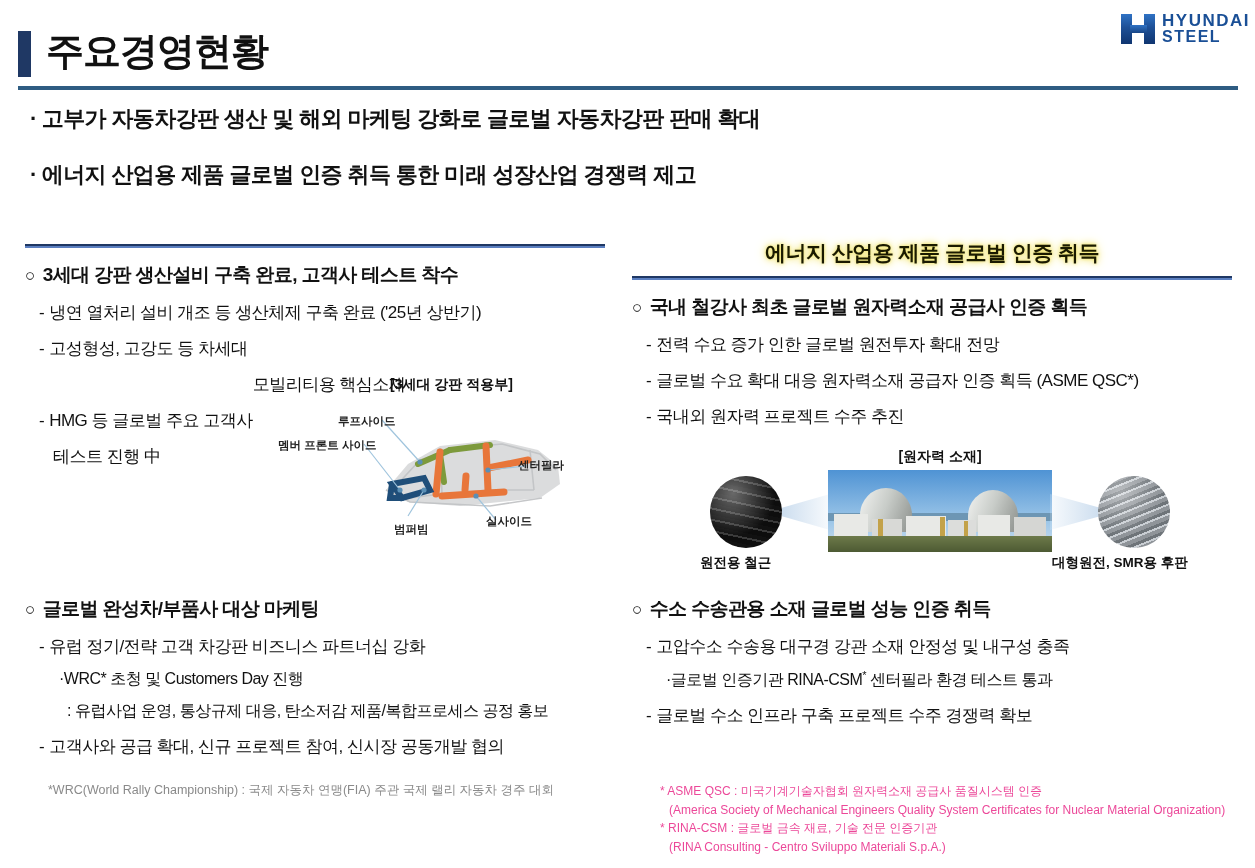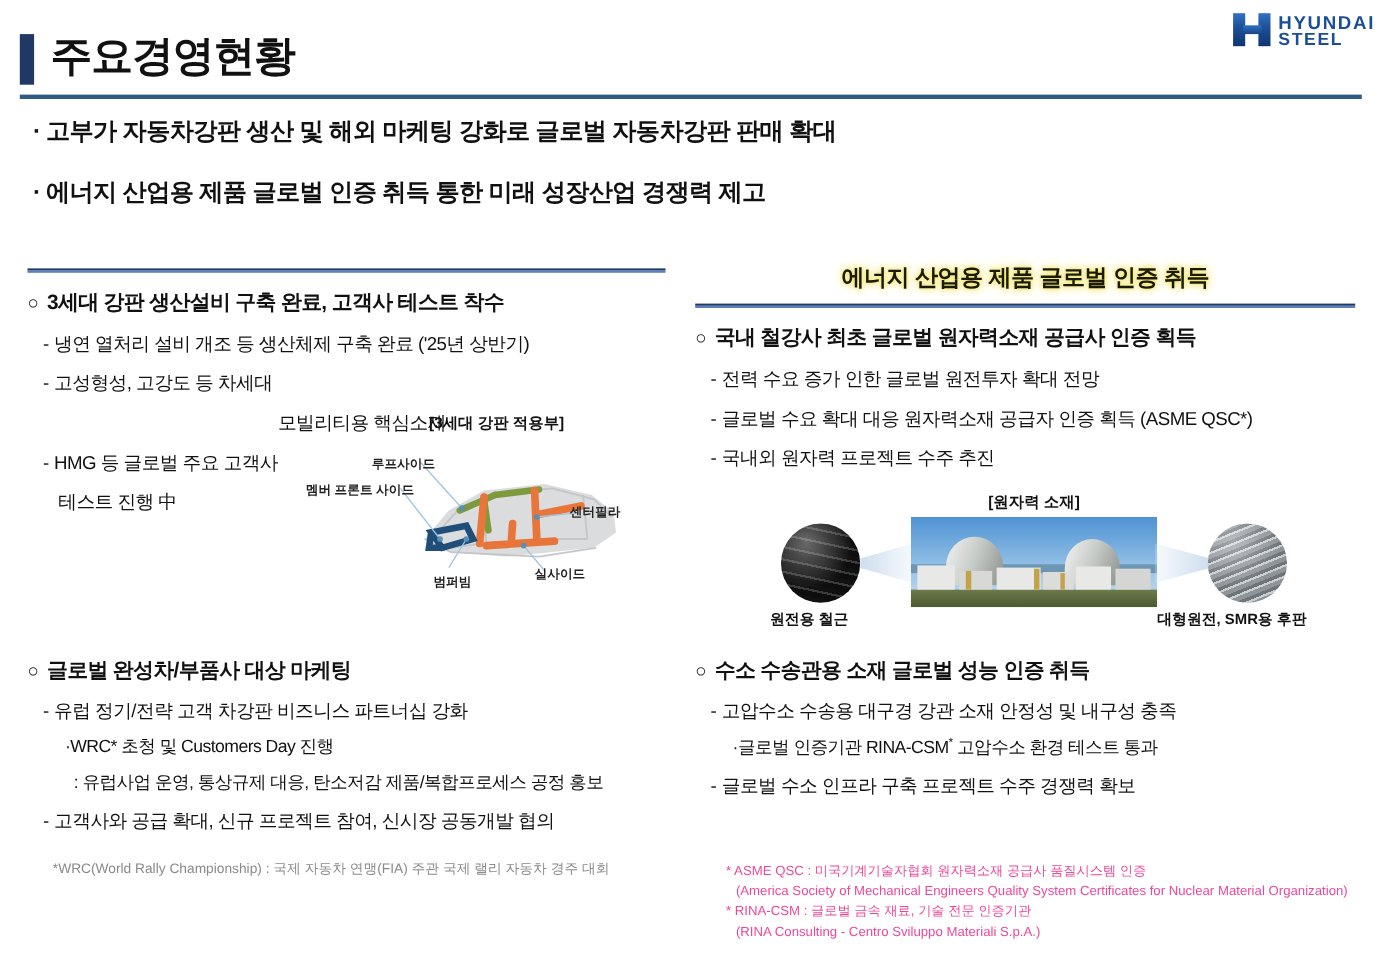--- a/index.html
+++ b/index.html
@@ -11,21 +11,21 @@
     overflow:hidden;
     position:relative;
   }
   .slide{position:relative;width:1255px;height:868px;}
 
   
   .title-row{position:absolute;left:18px;top:28px;width:1220px;height:60px;}
   .title-bar{position:absolute;left:0;top:3px;width:13px;height:46px;background:#1f3864;}
   .title-text{position:absolute;left:28px;top:-2px;font-size:38px;font-weight:bold;color:#111;letter-spacing:-1px;}
 
-  .logo{position:absolute;right:5px;top:12px;display:flex;align-items:flex-start;gap:7px;}
+  .logo{position:absolute;right:5px;top:12px;display:flex;align-items:center;gap:7px;}
   .logo-mark{width:34px;height:30px;position:relative;}
   .logo-mark .lbox{position:absolute;top:0;width:11px;height:30px;
      background:linear-gradient(180deg,#2f72c4 0%,#1d4f96 45%,#0f3570 100%);}
   .logo-mark .lbox.a{left:0;}
   .logo-mark .lbox.b{right:0;}
   .logo-mark .lbar{position:absolute;left:9px;top:11px;width:17px;height:8px;
      background:linear-gradient(180deg,#2f72c4,#184586);}
   .logo-words{display:flex;flex-direction:column;line-height:1.0;}
   .logo-words span{font-weight:bold;font-size:17px;letter-spacing:1.5px;
      color:#1a4f96;}
@@ -299,21 +299,21 @@
 
   <div style="position:absolute;left:632px;top:596px;width:600px;">
     <div class="o-line">
       <span class="o-mark">○</span>
       <span>수소 수송관용 소재 글로벌 성능 인증 취득</span>
     </div>
     <div class="dash">
       <span class="d">-</span><span>고압수소 수송용 대구경 강관 소재 안정성 및 내구성 충족</span>
     </div>
     <div class="sub2">
-      <span class="d">·</span><span>글로벌 인증기관 RINA-CSM</span><span class="sup">*</span><span> 고압수소 환경 테스트 통과</span>
+      <span class="d">·</span><span>글로벌 인증기관 RINA-CSM</span><span class="sup">*</span><span> 센터필라 환경 테스트 통과</span>
     </div>
     <div class="dash">
       <span class="d">-</span><span>글로벌 수소 인프라 구축 프로젝트 수주 경쟁력 확보</span>
     </div>
   </div>
 
   <div class="fn-right">
     <div>* ASME QSC : 미국기계기술자협회 원자력소재 공급사 품질시스템 인증</div>
     <div style="padding-left:9px;">(America Society of Mechanical Engineers Quality System Certificates for Nuclear Material Organization)</div>
     <div>* RINA-CSM : 글로벌 금속 재료, 기술 전문 인증기관</div>

